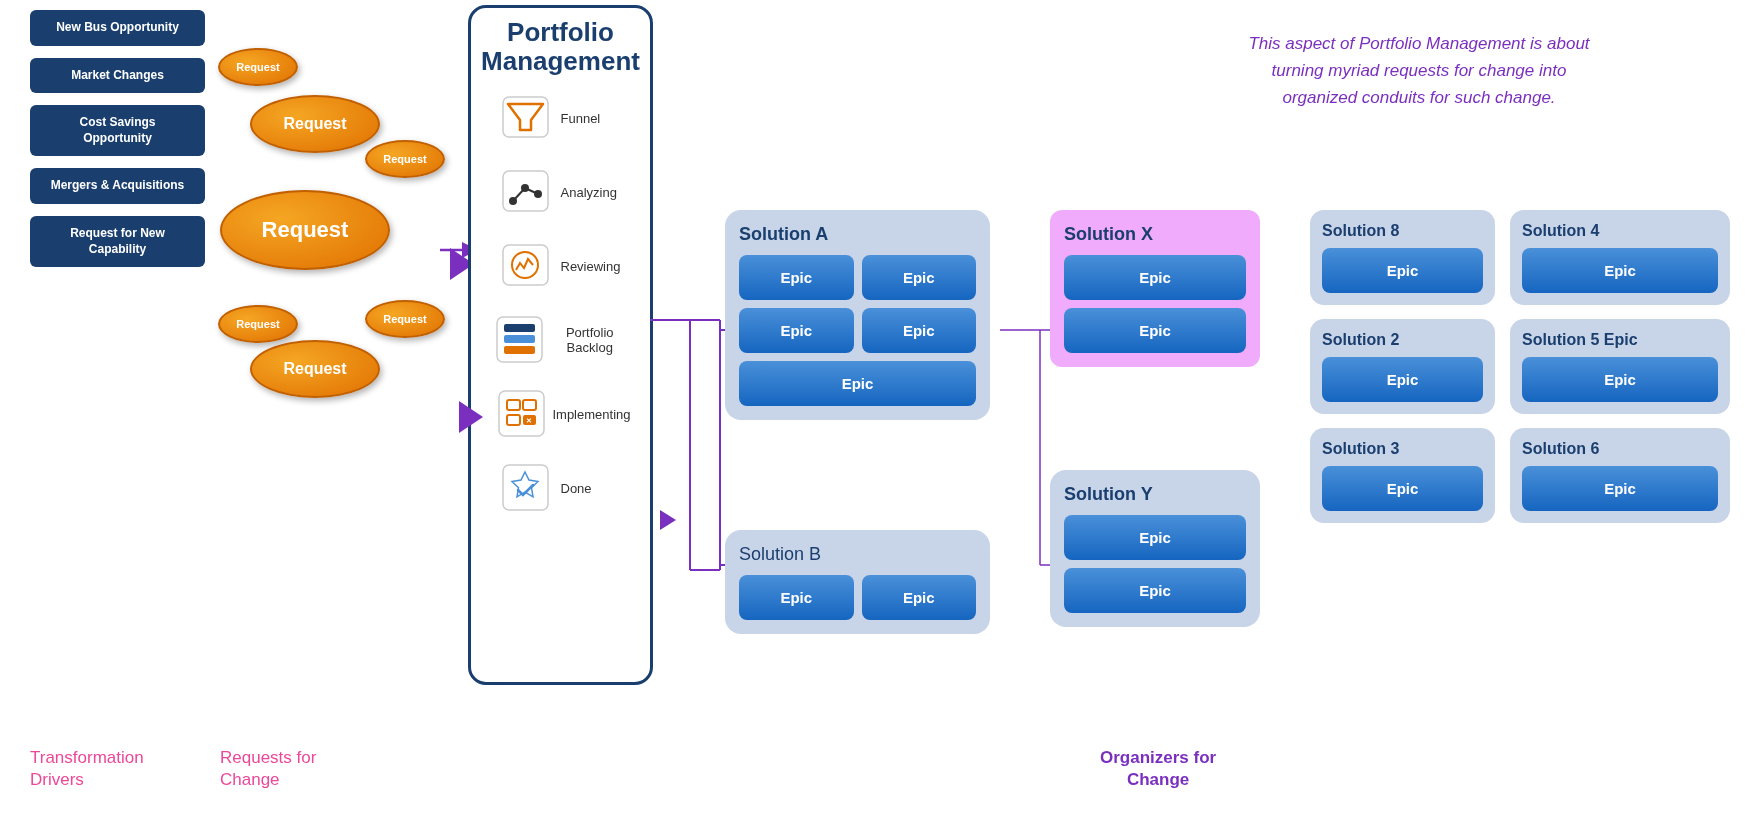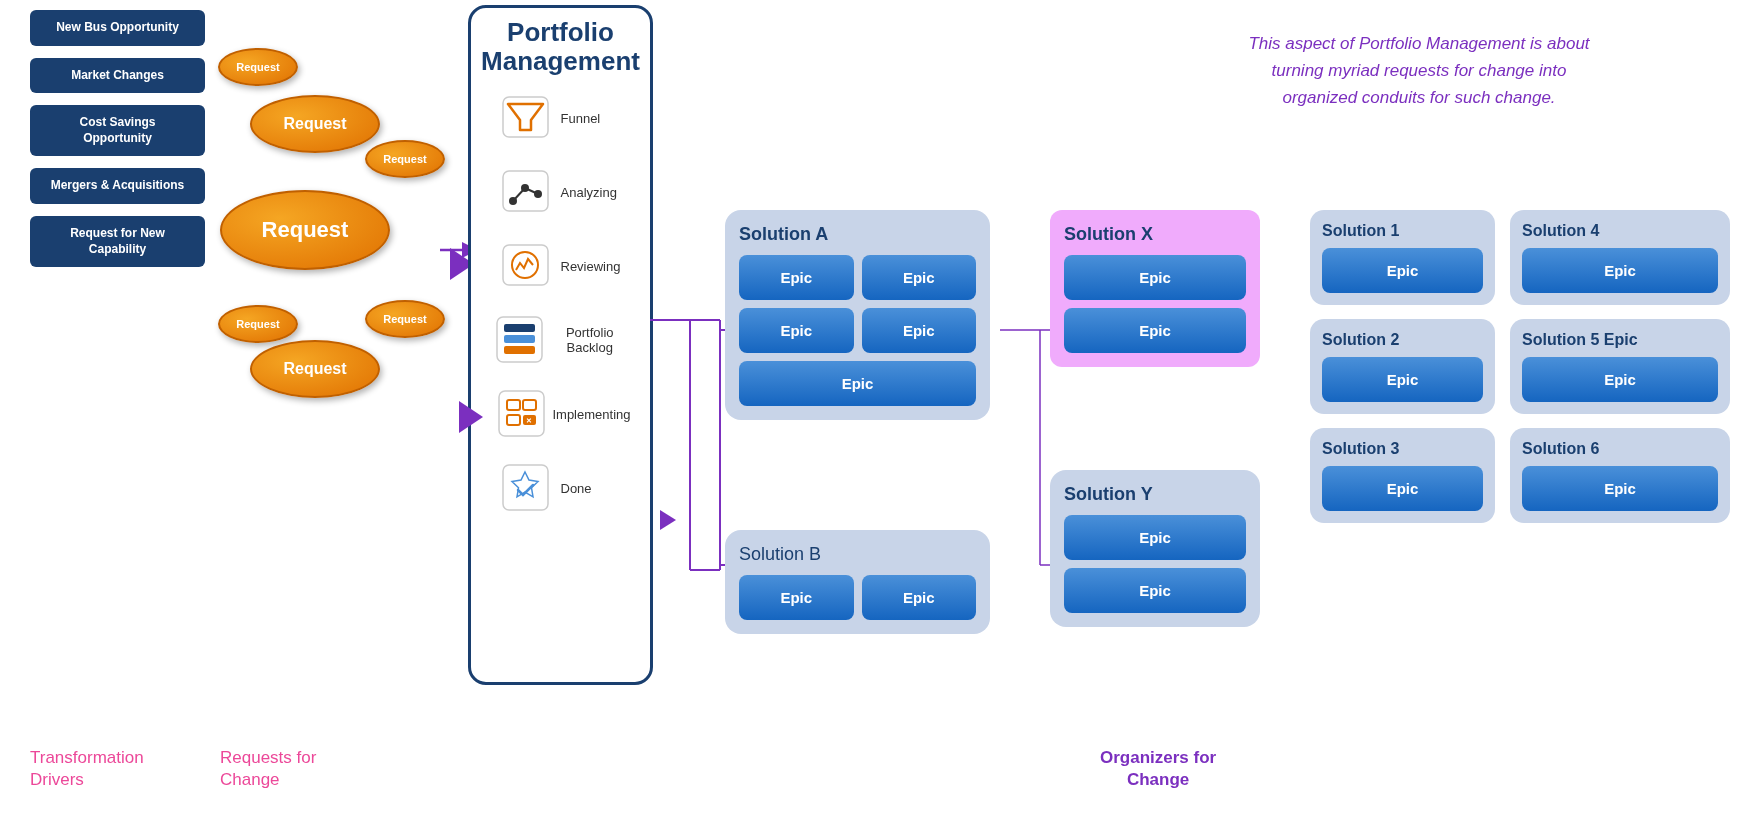--- a/index.html
+++ b/index.html
@@ -346,21 +346,21 @@
       <div style="font-size:18px;font-weight:900;color:#1a3f6f;margin-bottom:10px;">Solution Y</div>
       <div style="display:grid;grid-template-columns:1fr;gap:8px;">
         <div class="epic-box">Epic</div>
         <div class="epic-box">Epic</div>
       </div>
     </div>
   </div>
 
   <div style="position:absolute;left:1310px;top:210px;width:185px;">
     <div style="background:#c8d4e8;border-radius:14px;padding:12px;margin-bottom:14px;">
-      <div style="font-size:16px;font-weight:900;color:#1a3f6f;margin-bottom:8px;">Solution 1</div>
+      <div style="font-size:16px;font-weight:900;color:#1a3f6f;margin-bottom:8px;">Solution 8</div>
       <div class="epic-box">Epic</div>
     </div>
     <div style="background:#c8d4e8;border-radius:14px;padding:12px;margin-bottom:14px;">
       <div style="font-size:16px;font-weight:900;color:#1a3f6f;margin-bottom:8px;">Solution 2</div>
       <div class="epic-box">Epic</div>
     </div>
     <div style="background:#c8d4e8;border-radius:14px;padding:12px;">
       <div style="font-size:16px;font-weight:900;color:#1a3f6f;margin-bottom:8px;">Solution 3</div>
       <div class="epic-box">Epic</div>
     </div>

